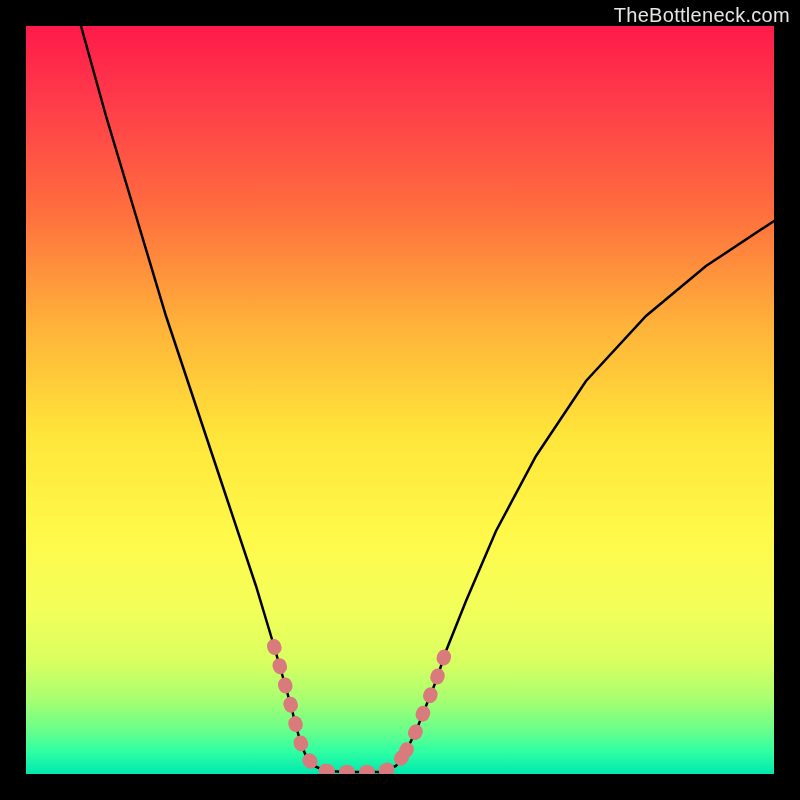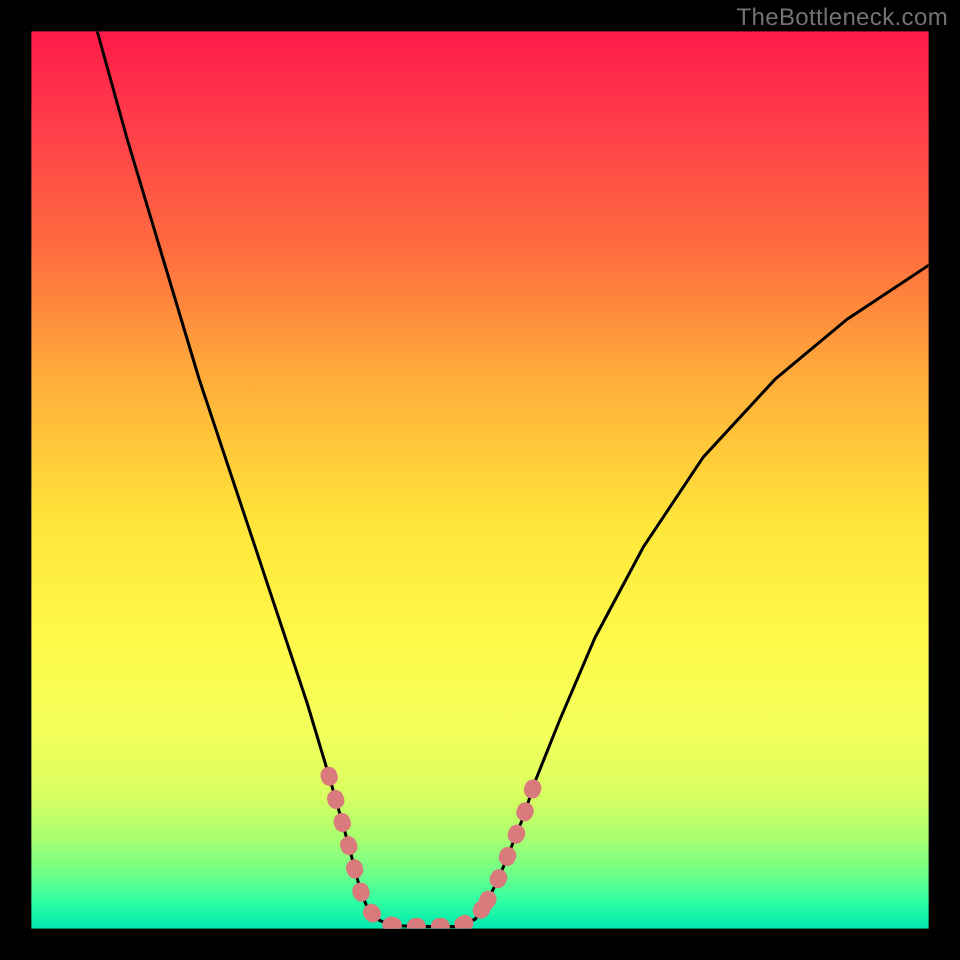--- a/index.html
+++ b/index.html
@@ -35,21 +35,21 @@
       #a8ff70 90%,
       #6cff8a 94%,
       #2fffa2 97%,
       #00e8b0 100%
     );
   }
   .watermark {
     position: absolute;
     top: 4px;
     right: 10px;
-    color: #737373;
+    color: #e5e5e5;
     font-size: 20px;
     font-weight: 500;
     letter-spacing: 0.3px;
     z-index: 5;
   }
   svg.curves {
     position: absolute;
     inset: 0;
   }
 </style>

